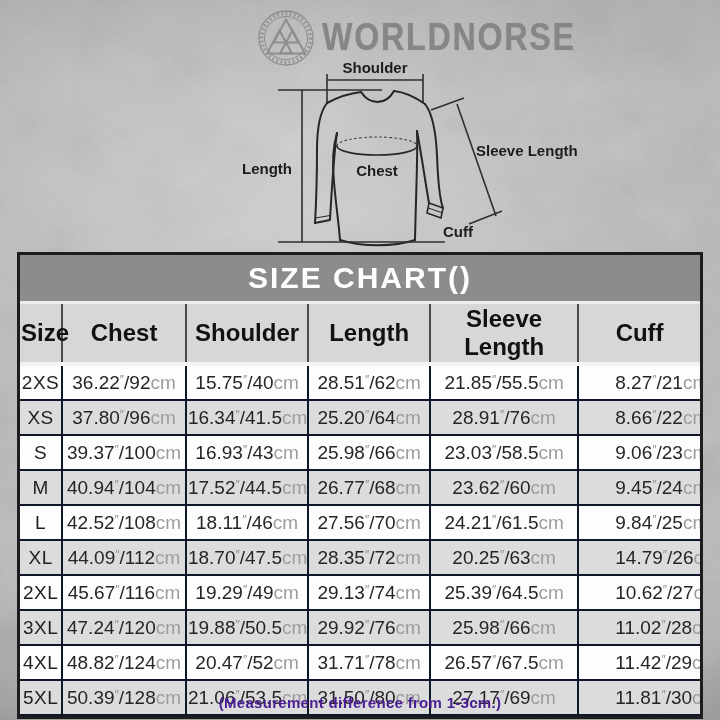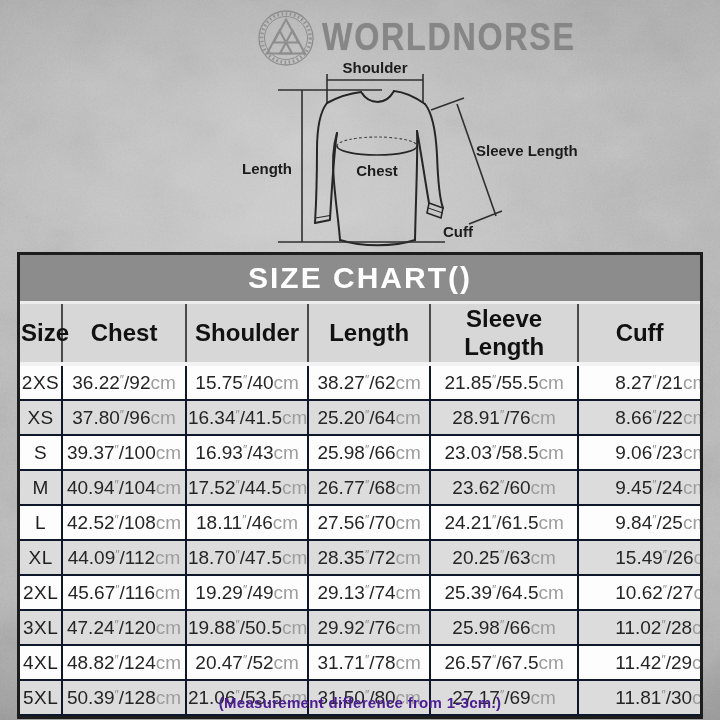--- a/index.html
+++ b/index.html
@@ -167,21 +167,21 @@
           <th>Length</th>
           <th>Sleeve Length</th>
           <th>Cuff</th>
         </tr>
       </thead>
     <tbody id="body-rows">
         <tr class="even">
           <td class="size-col">2XS</td>
           <td><span class="num">36.22</span><span class="mark">″</span><span class="num">/92</span><span class="unit">cm</span></td>
           <td><span class="num">15.75</span><span class="mark">″</span><span class="num">/40</span><span class="unit">cm</span></td>
-          <td><span class="num">38.27</span><span class="mark">″</span><span class="num">/62</span><span class="unit">cm</span></td>
+          <td><span class="num">28.51</span><span class="mark">″</span><span class="num">/62</span><span class="unit">cm</span></td>
           <td><span class="num">21.85</span><span class="mark">″</span><span class="num">/55.5</span><span class="unit">cm</span></td>
           <td><span class="num">8.27</span><span class="mark">″</span><span class="num">/21</span><span class="unit">cm</span></td>
         </tr>
         <tr class="odd">
           <td class="size-col">XS</td>
           <td><span class="num">37.80</span><span class="mark">″</span><span class="num">/96</span><span class="unit">cm</span></td>
           <td><span class="num">16.34</span><span class="mark">″</span><span class="num">/41.5</span><span class="unit">cm</span></td>
           <td><span class="num">25.20</span><span class="mark">″</span><span class="num">/64</span><span class="unit">cm</span></td>
           <td><span class="num">28.91</span><span class="mark">″</span><span class="num">/76</span><span class="unit">cm</span></td>
           <td><span class="num">8.66</span><span class="mark">″</span><span class="num">/22</span><span class="unit">cm</span></td>
@@ -209,21 +209,21 @@
           <td><span class="num">27.56</span><span class="mark">″</span><span class="num">/70</span><span class="unit">cm</span></td>
           <td><span class="num">24.21</span><span class="mark">″</span><span class="num">/61.5</span><span class="unit">cm</span></td>
           <td><span class="num">9.84</span><span class="mark">″</span><span class="num">/25</span><span class="unit">cm</span></td>
         </tr>
         <tr class="odd">
           <td class="size-col">XL</td>
           <td><span class="num">44.09</span><span class="mark">″</span><span class="num">/112</span><span class="unit">cm</span></td>
           <td><span class="num">18.70</span><span class="mark">″</span><span class="num">/47.5</span><span class="unit">cm</span></td>
           <td><span class="num">28.35</span><span class="mark">″</span><span class="num">/72</span><span class="unit">cm</span></td>
           <td><span class="num">20.25</span><span class="mark">″</span><span class="num">/63</span><span class="unit">cm</span></td>
-          <td><span class="num">15.49</span><span class="mark">″</span><span class="num">/26</span><span class="unit">cm</span></td>
+          <td><span class="num">14.79</span><span class="mark">″</span><span class="num">/26</span><span class="unit">cm</span></td>
         </tr>
         <tr class="even">
           <td class="size-col">2XL</td>
           <td><span class="num">45.67</span><span class="mark">″</span><span class="num">/116</span><span class="unit">cm</span></td>
           <td><span class="num">19.29</span><span class="mark">″</span><span class="num">/49</span><span class="unit">cm</span></td>
           <td><span class="num">29.13</span><span class="mark">″</span><span class="num">/74</span><span class="unit">cm</span></td>
           <td><span class="num">25.39</span><span class="mark">″</span><span class="num">/64.5</span><span class="unit">cm</span></td>
           <td><span class="num">10.62</span><span class="mark">″</span><span class="num">/27</span><span class="unit">cm</span></td>
         </tr>
         <tr class="odd">

